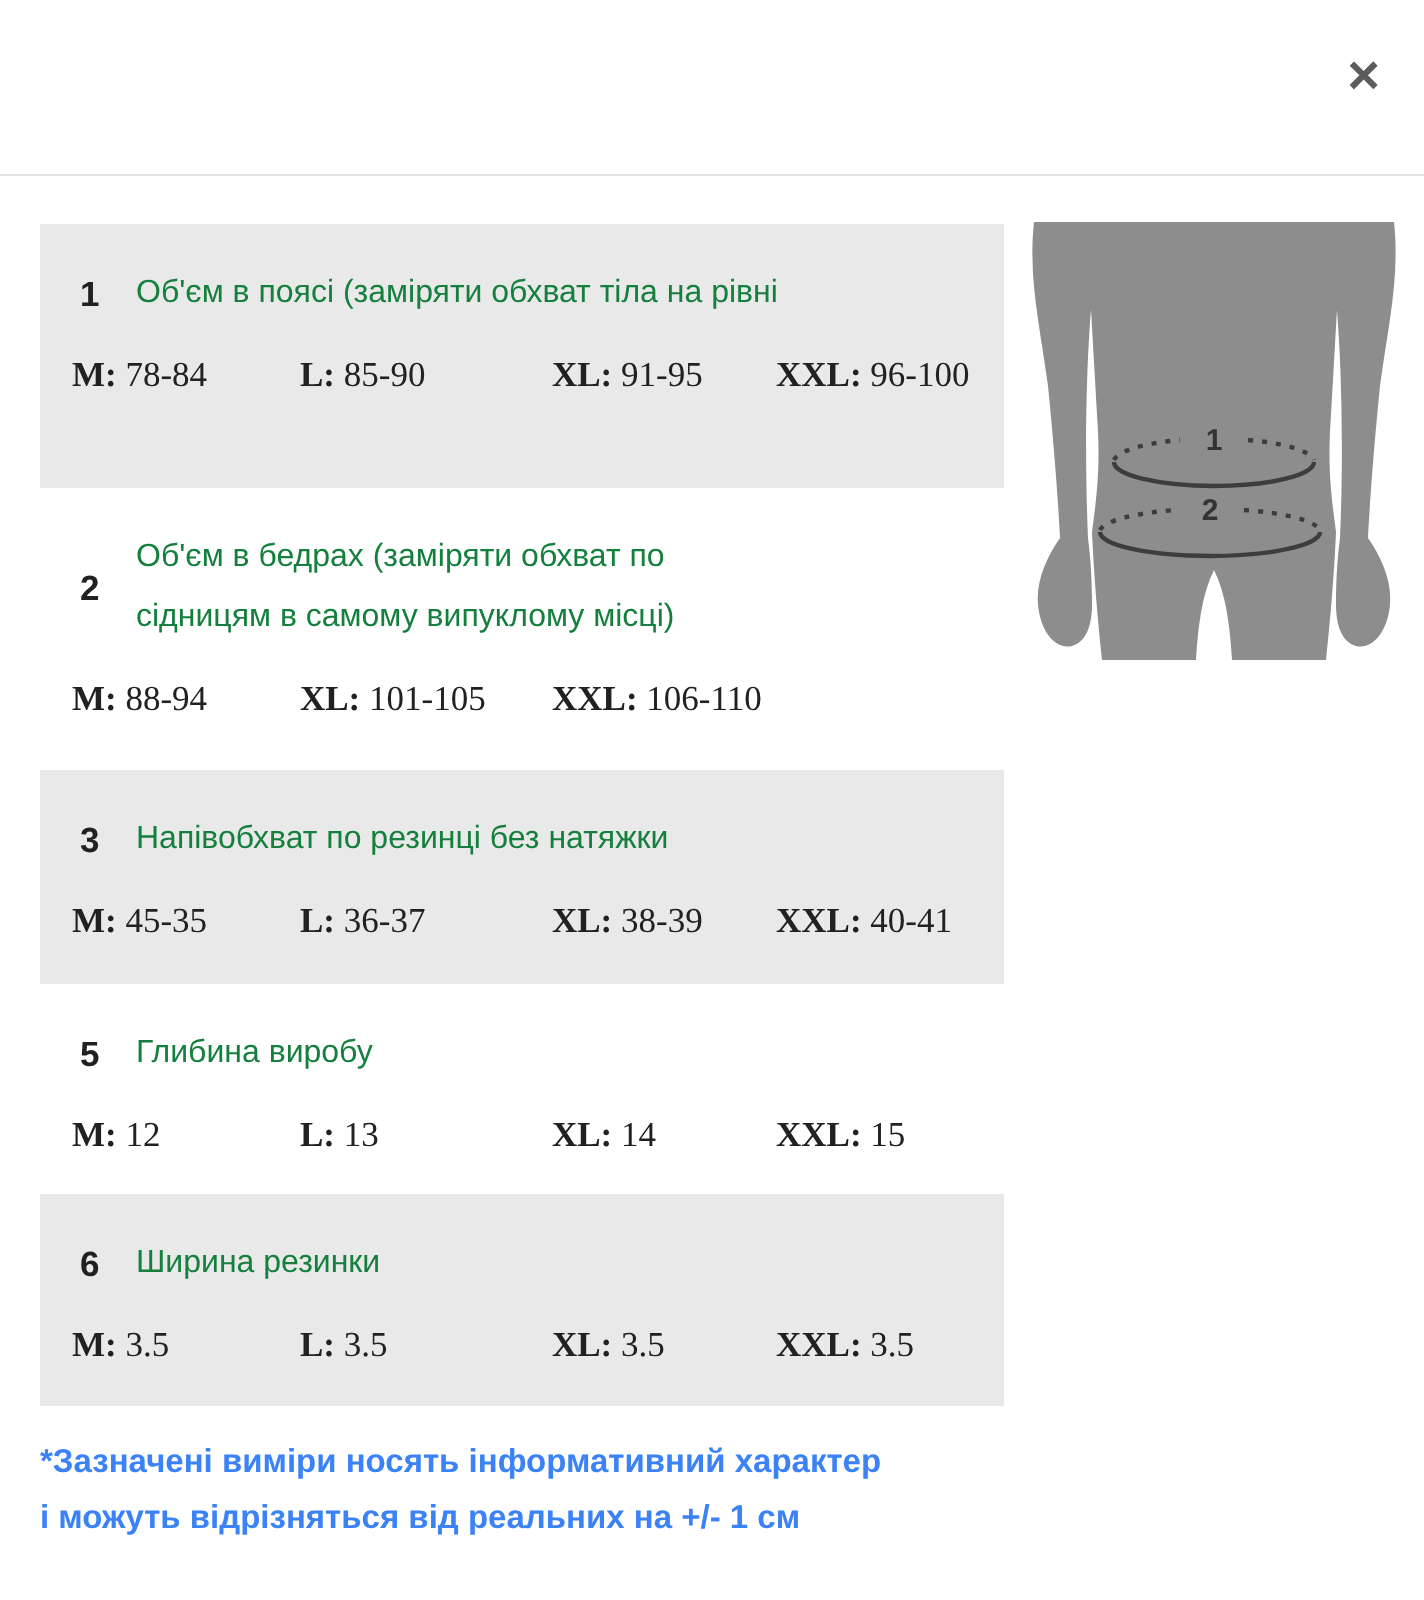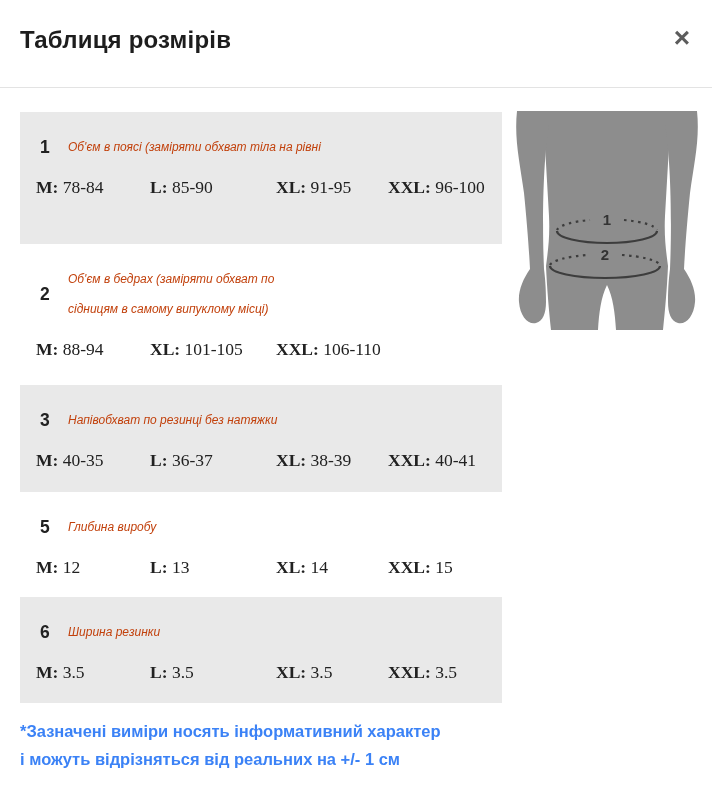--- a/index.html
+++ b/index.html
@@ -55,21 +55,21 @@
   .row-5 { min-height:106px; }
 
   .row-top { display:flex; align-items:center; }
   .row-num {
     flex:none;
     width:28px;
     margin-left:4px;
     font-size:17.5px;
     font-weight:700;
   }
-  .row-desc { font-size:12px; line-height:30px; color:#c2410c;font-style:italic; }
+  .row-desc { font-size:16px; line-height:30px; color:#15803d; }
 
   .row-sizes {
     display:grid;
     grid-template-columns:114px 126px 112px auto;
     margin-top:13px;
     font-size:17.5px;
     line-height:24px;
     white-space:nowrap;
     font-family:Liberation Serif, serif;
   }
@@ -89,21 +89,20 @@
     font-size:16.5px;
     font-weight:700;
     line-height:28px;
     color:#3b82f6;
   }
 </style>
 </head>
 <body>
 
 <header class="modal-header">
-  <h1 class="modal-title">Таблиця розмірів</h1>
   <button class="close-btn"><span>×</span></button>
 </header>
 
 <div class="content">
   <div class="rows">
 
     <section class="row row--gray row-1">
       <div class="row-top">
         <span class="row-num">1</span>
         <div class="row-desc">
@@ -134,21 +133,21 @@
     </section>
 
     <section class="row row--gray row-3">
       <div class="row-top">
         <span class="row-num">3</span>
         <div class="row-desc">
           <div>Напівобхват по резинці без натяжки</div>
         </div>
       </div>
       <div class="row-sizes">
-        <span><span class="size-label">M:</span> <span>40-35</span></span>
+        <span><span class="size-label">M:</span> <span>45-35</span></span>
         <span><span class="size-label">L:</span> <span>36-37</span></span>
         <span><span class="size-label">XL:</span> <span>38-39</span></span>
         <span><span class="size-label">XXL:</span> <span>40-41</span></span>
       </div>
     </section>
 
     <section class="row row-4">
       <div class="row-top">
         <span class="row-num">5</span>
         <div class="row-desc">

